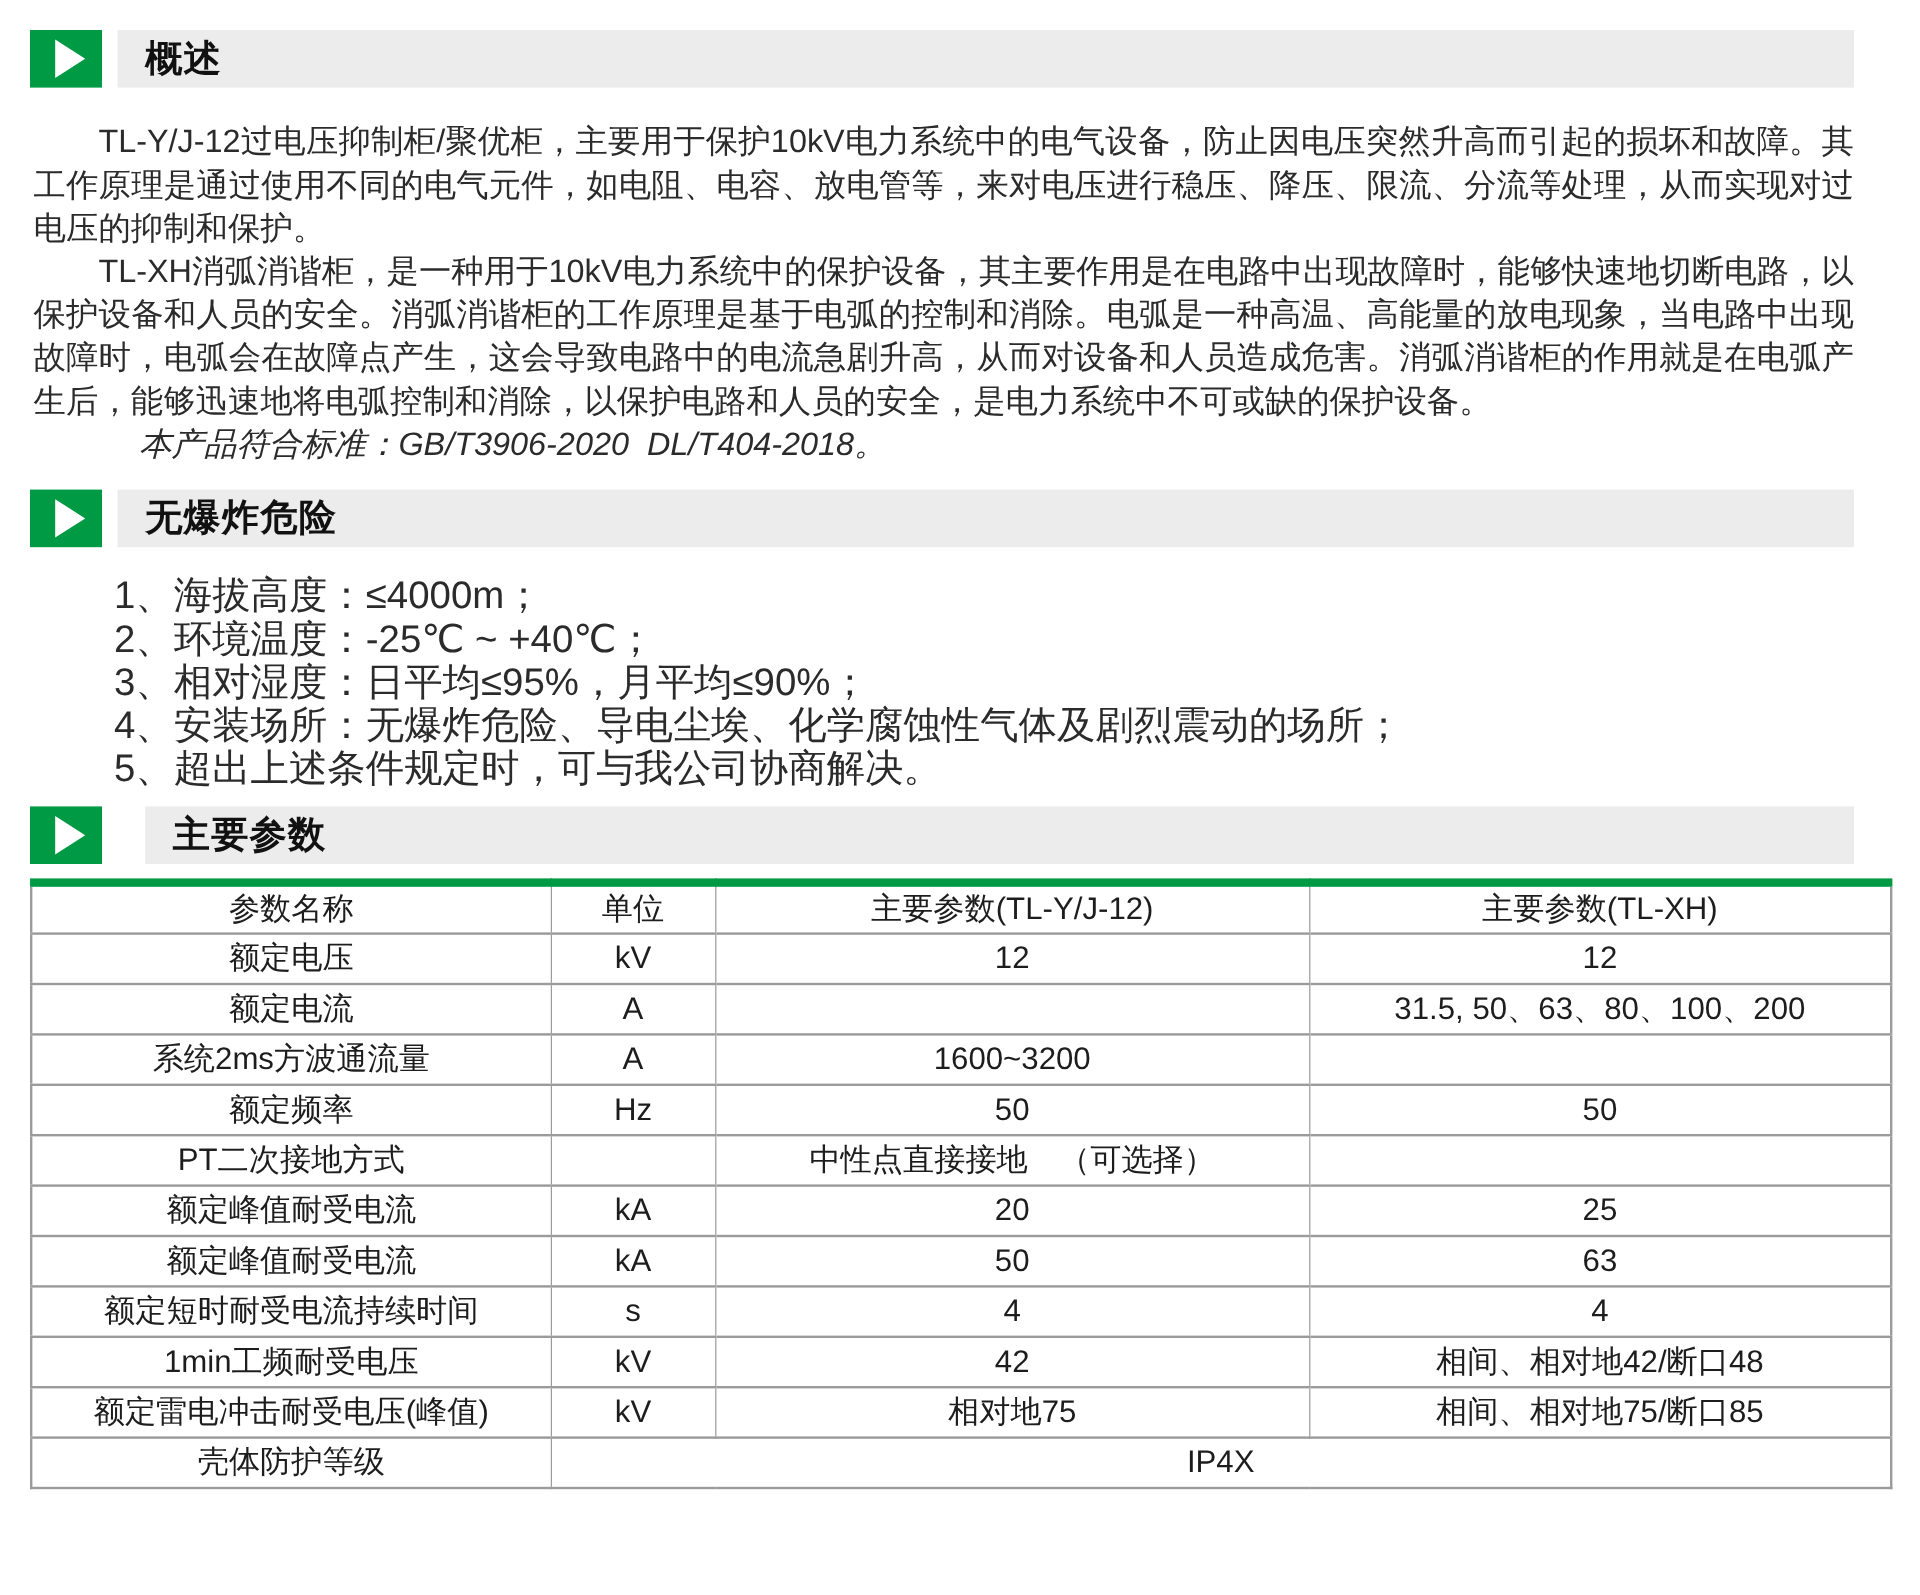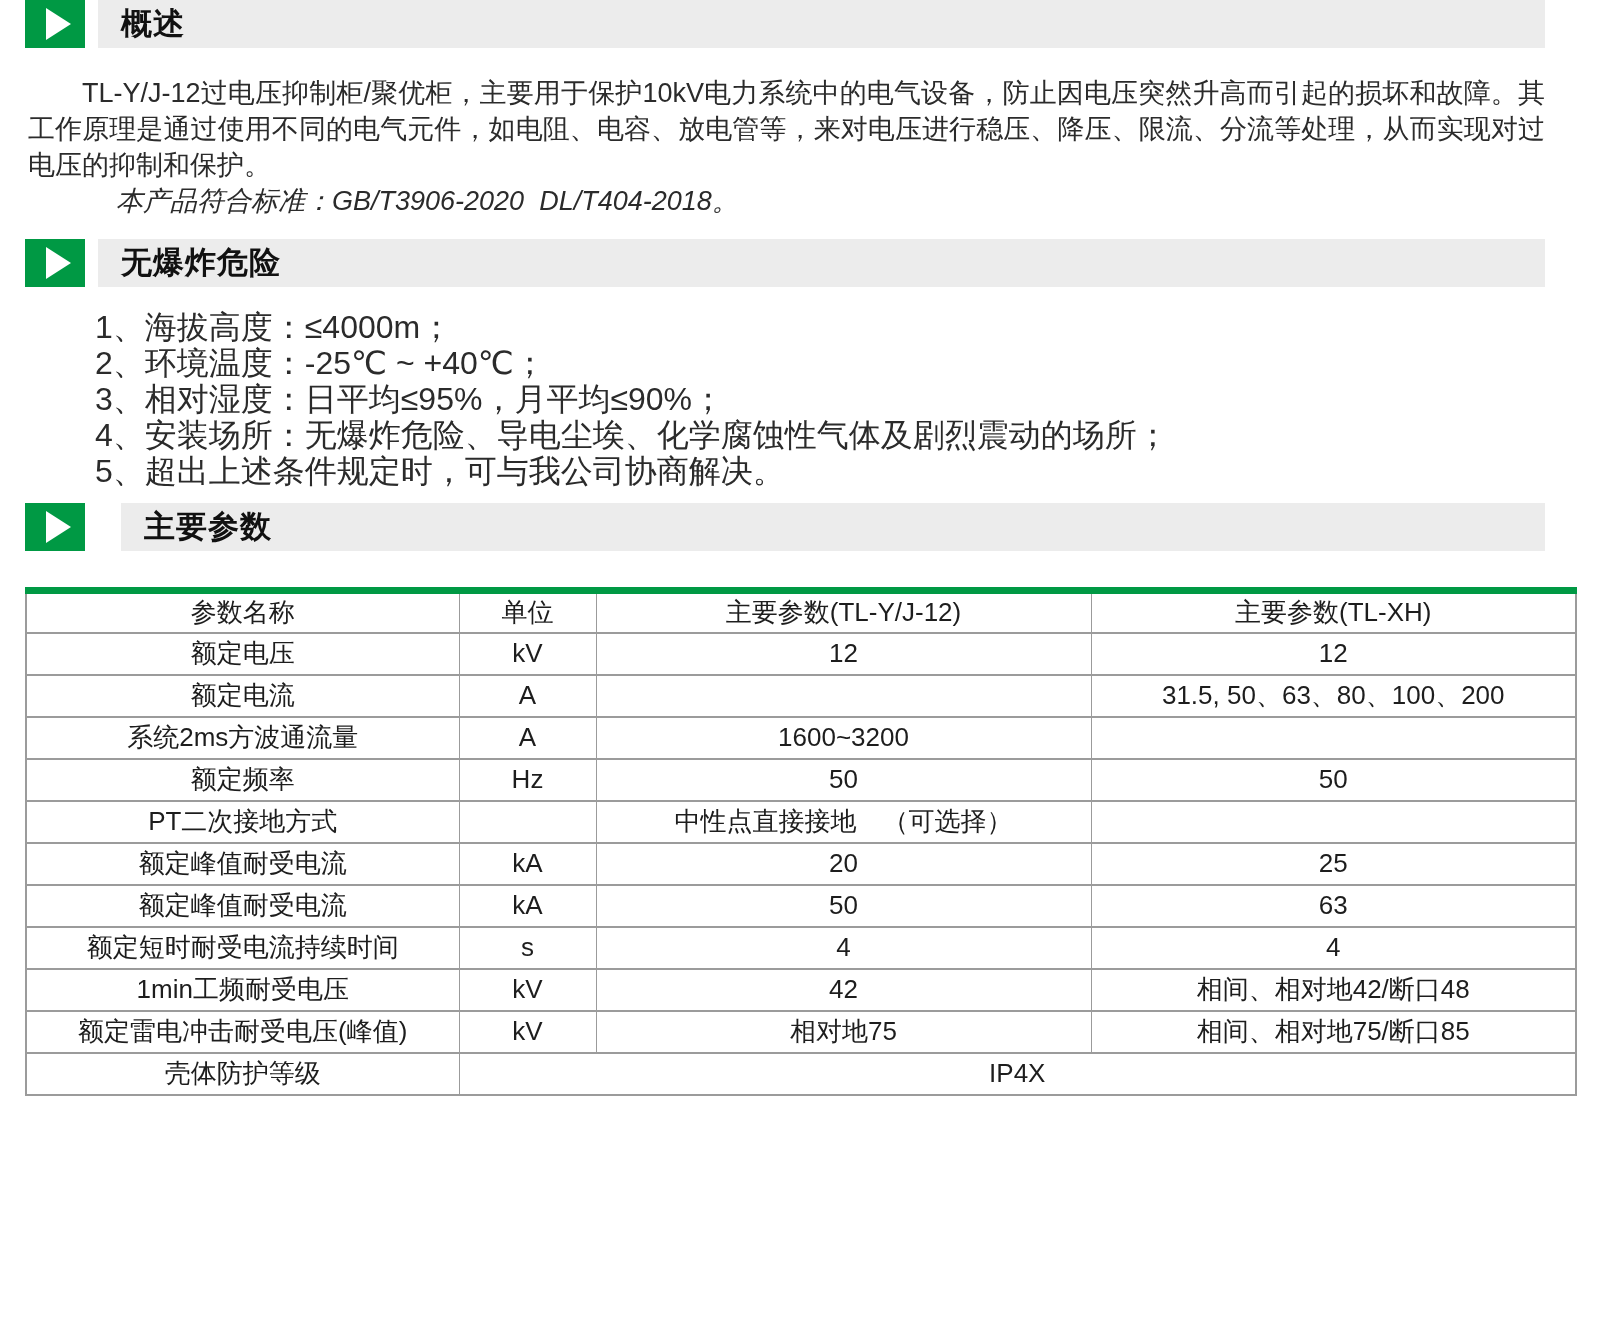--- a/index.html
+++ b/index.html
@@ -41,21 +41,21 @@
     display:flex;
     align-items:center;
     padding-left:23px;
   }
   .title-bar span {
     font-size:31px;
     font-weight:700;
     color:#111111;
     letter-spacing:1px;
   }
-  .sec-overview { }
+  .sec-overview { margin-top:25px; }
   .sec-env      { margin-top:20px; }
   .sec-params   { margin-top:14px;gap:23px; }
 
   
   .overview-text {
     margin:27px 55px 0 28px;
     font-size:27px;
     line-height:36px;
     color:#2b2b2b;
     text-align:justify;
@@ -70,21 +70,21 @@
   
   .env-list {
     margin:22px 40px 0 95px;
     font-size:32px;
     line-height:36px;
     color:#2b2b2b;
     list-style:none;
   }
 
   
-  .params-table-wrap { margin:36px 25px 0 25px; }
+  .params-table-wrap { margin:12px 25px 0 25px; }
   table {
     width:1550px;
     border-collapse:collapse;
     table-layout:fixed;
     border:2px solid #9b9b9b;
     border-top:7px solid #009944;
     font-size:26px;
     color:#1d1d1d;
   }
   col.c1 { width:433px; }
@@ -110,20 +110,21 @@
   <div class="marker">
     <span class="play-tri"></span>
   </div>
   <div class="title-bar">
     <span>概述</span>
   </div>
 </div>
 
 <div class="overview-text">
   <p>TL-Y/J-12过电压抑制柜/聚优柜，主要用于保护10kV电力系统中的电气设备，防止因电压突然升高而引起的损坏和故障。其工作原理是通过使用不同的电气元件，如电阻、电容、放电管等，来对电压进行稳压、降压、限流、分流等处理，从而实现对过电压的抑制和保护。</p>
+  <p>TL-XH消弧消谐柜，是一种用于10kV电力系统中的保护设备，其主要作用是在电路中出现故障时，能够快速地切断电路，以保护设备和人员的安全。消弧消谐柜的工作原理是基于电弧的控制和消除。电弧是一种高温、高能量的放电现象，当电路中出现故障时，电弧会在故障点产生，这会导致电路中的电流急剧升高，从而对设备和人员造成危害。消弧消谐柜的作用就是在电弧产生后，能够迅速地将电弧控制和消除，以保护电路和人员的安全，是电力系统中不可或缺的保护设备。</p>
   <div class="standards-line">本产品符合标准：GB/T3906-2020  DL/T404-2018。</div>
 </div>
 
 <div class="section-header sec-env">
   <div class="marker">
     <span class="play-tri"></span>
   </div>
   <div class="title-bar">
     <span>无爆炸危险</span>
   </div>

